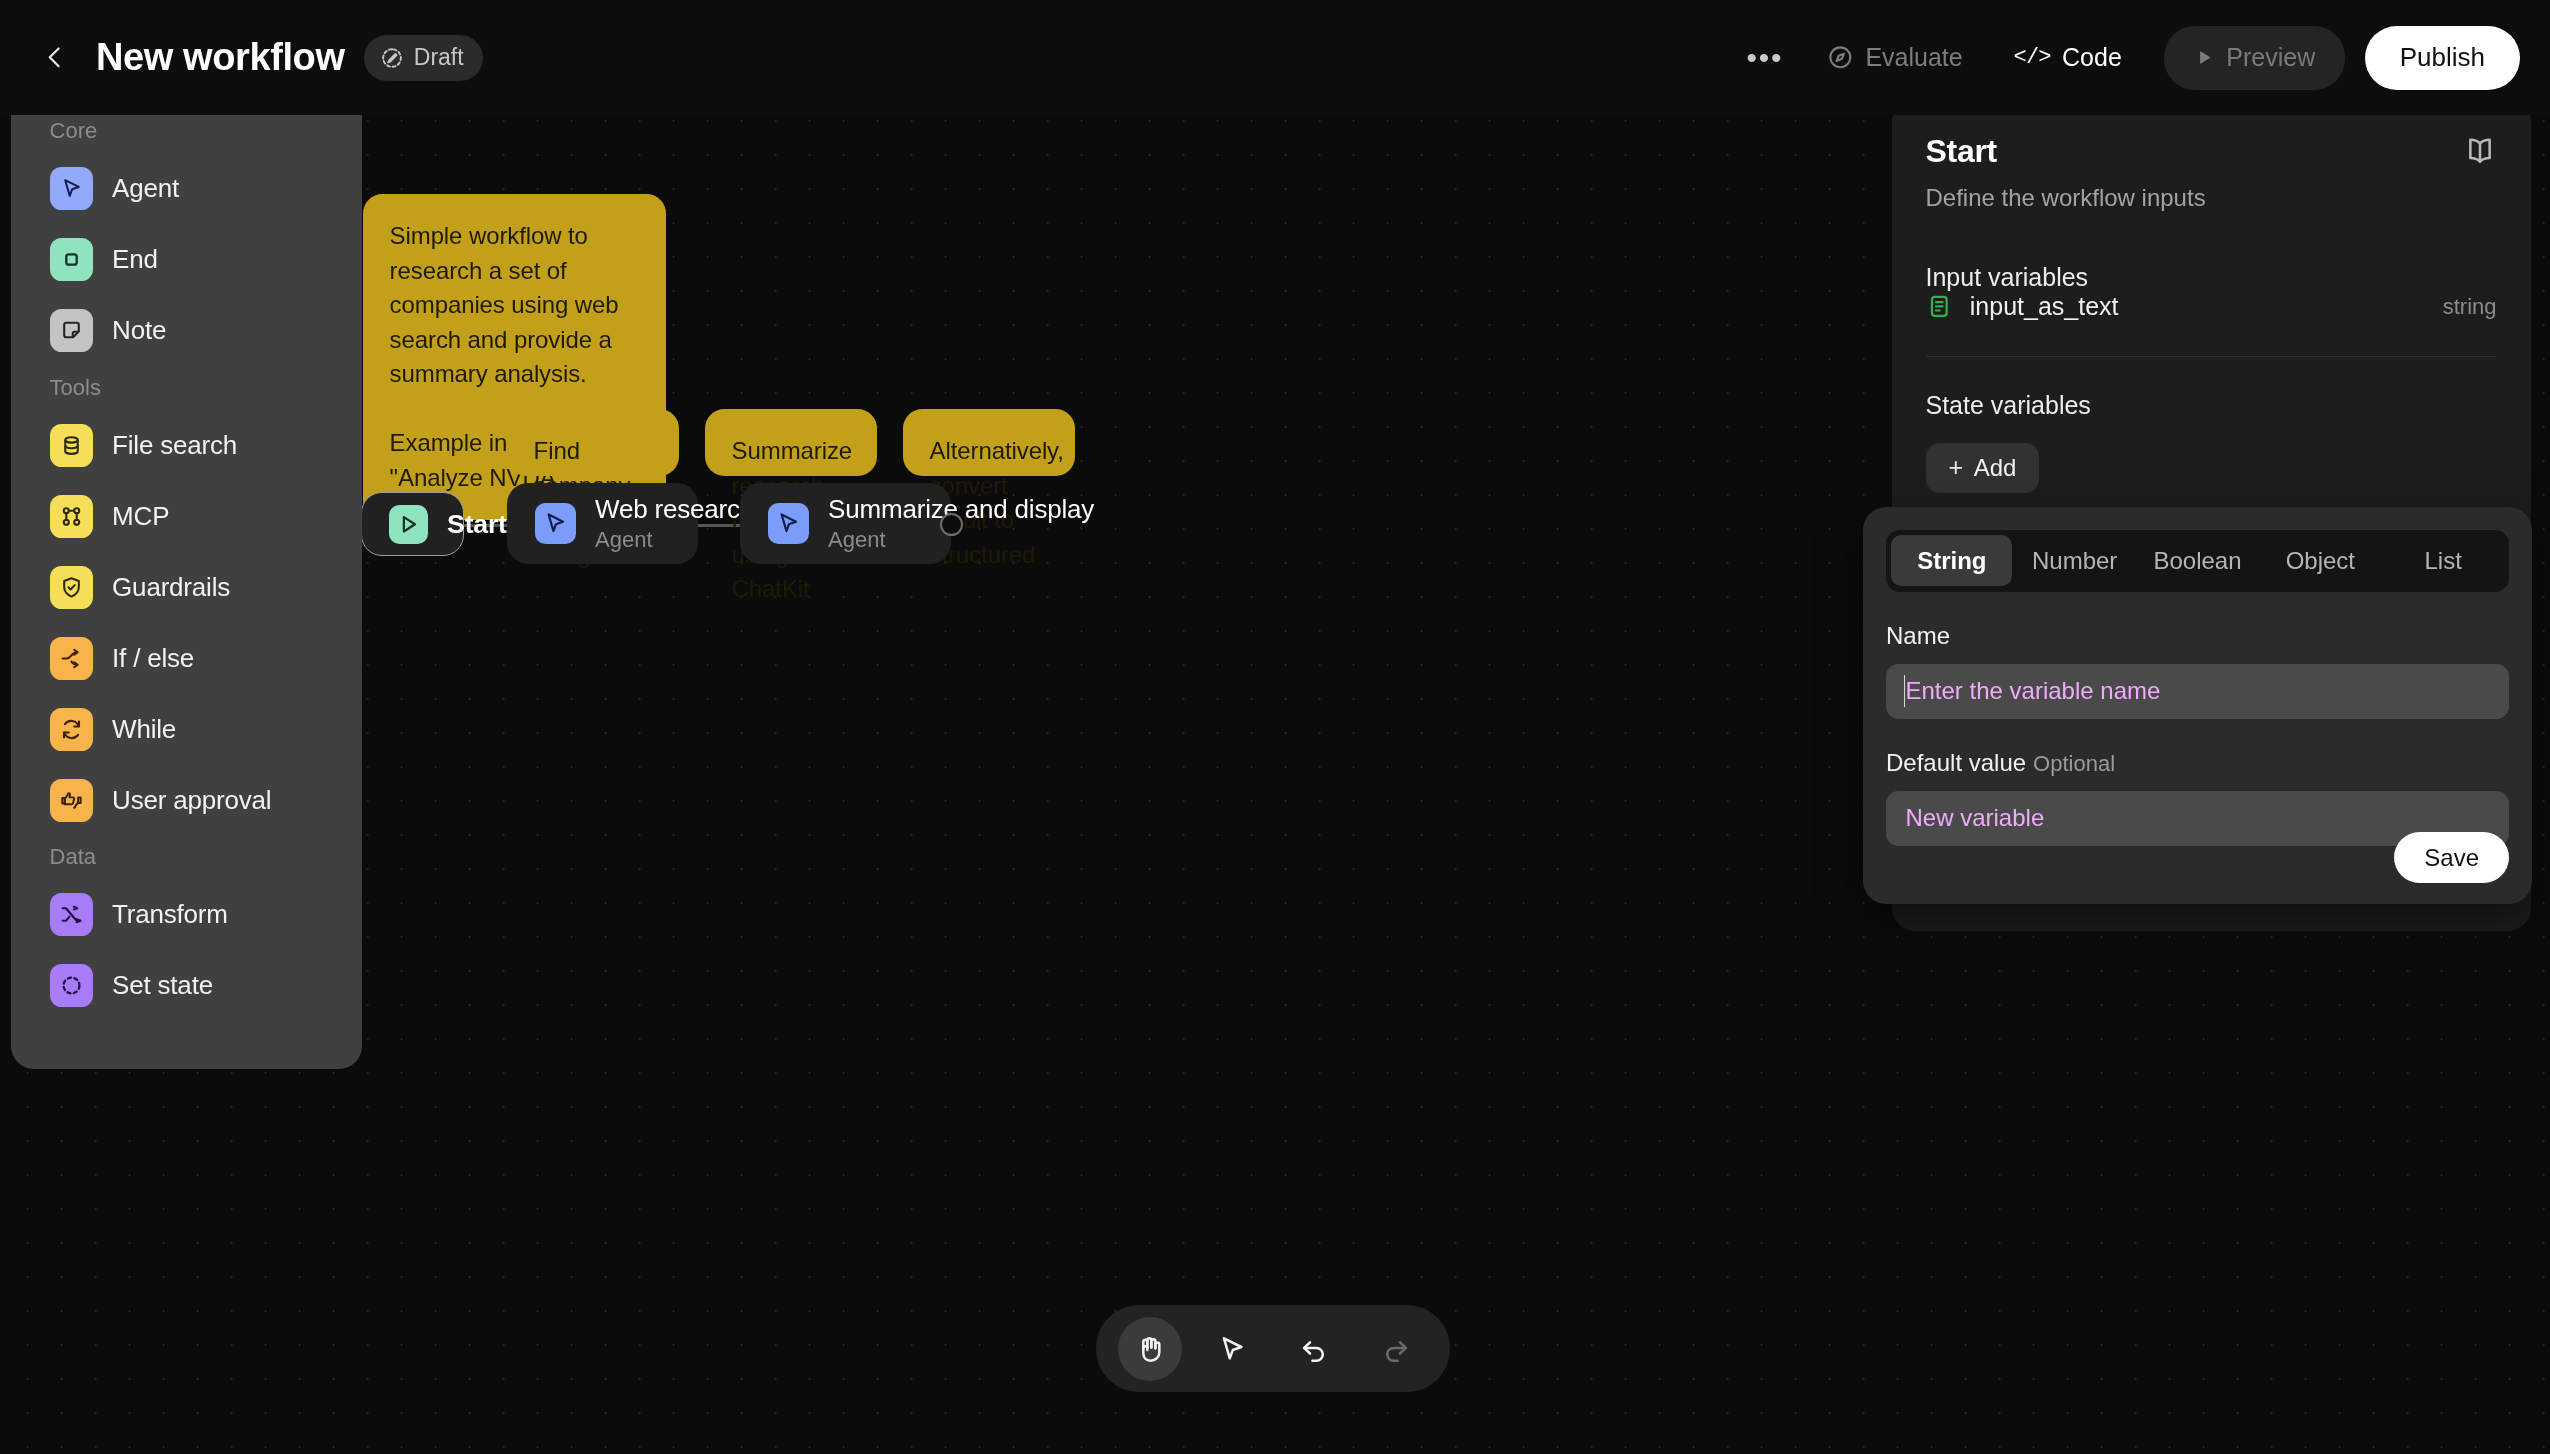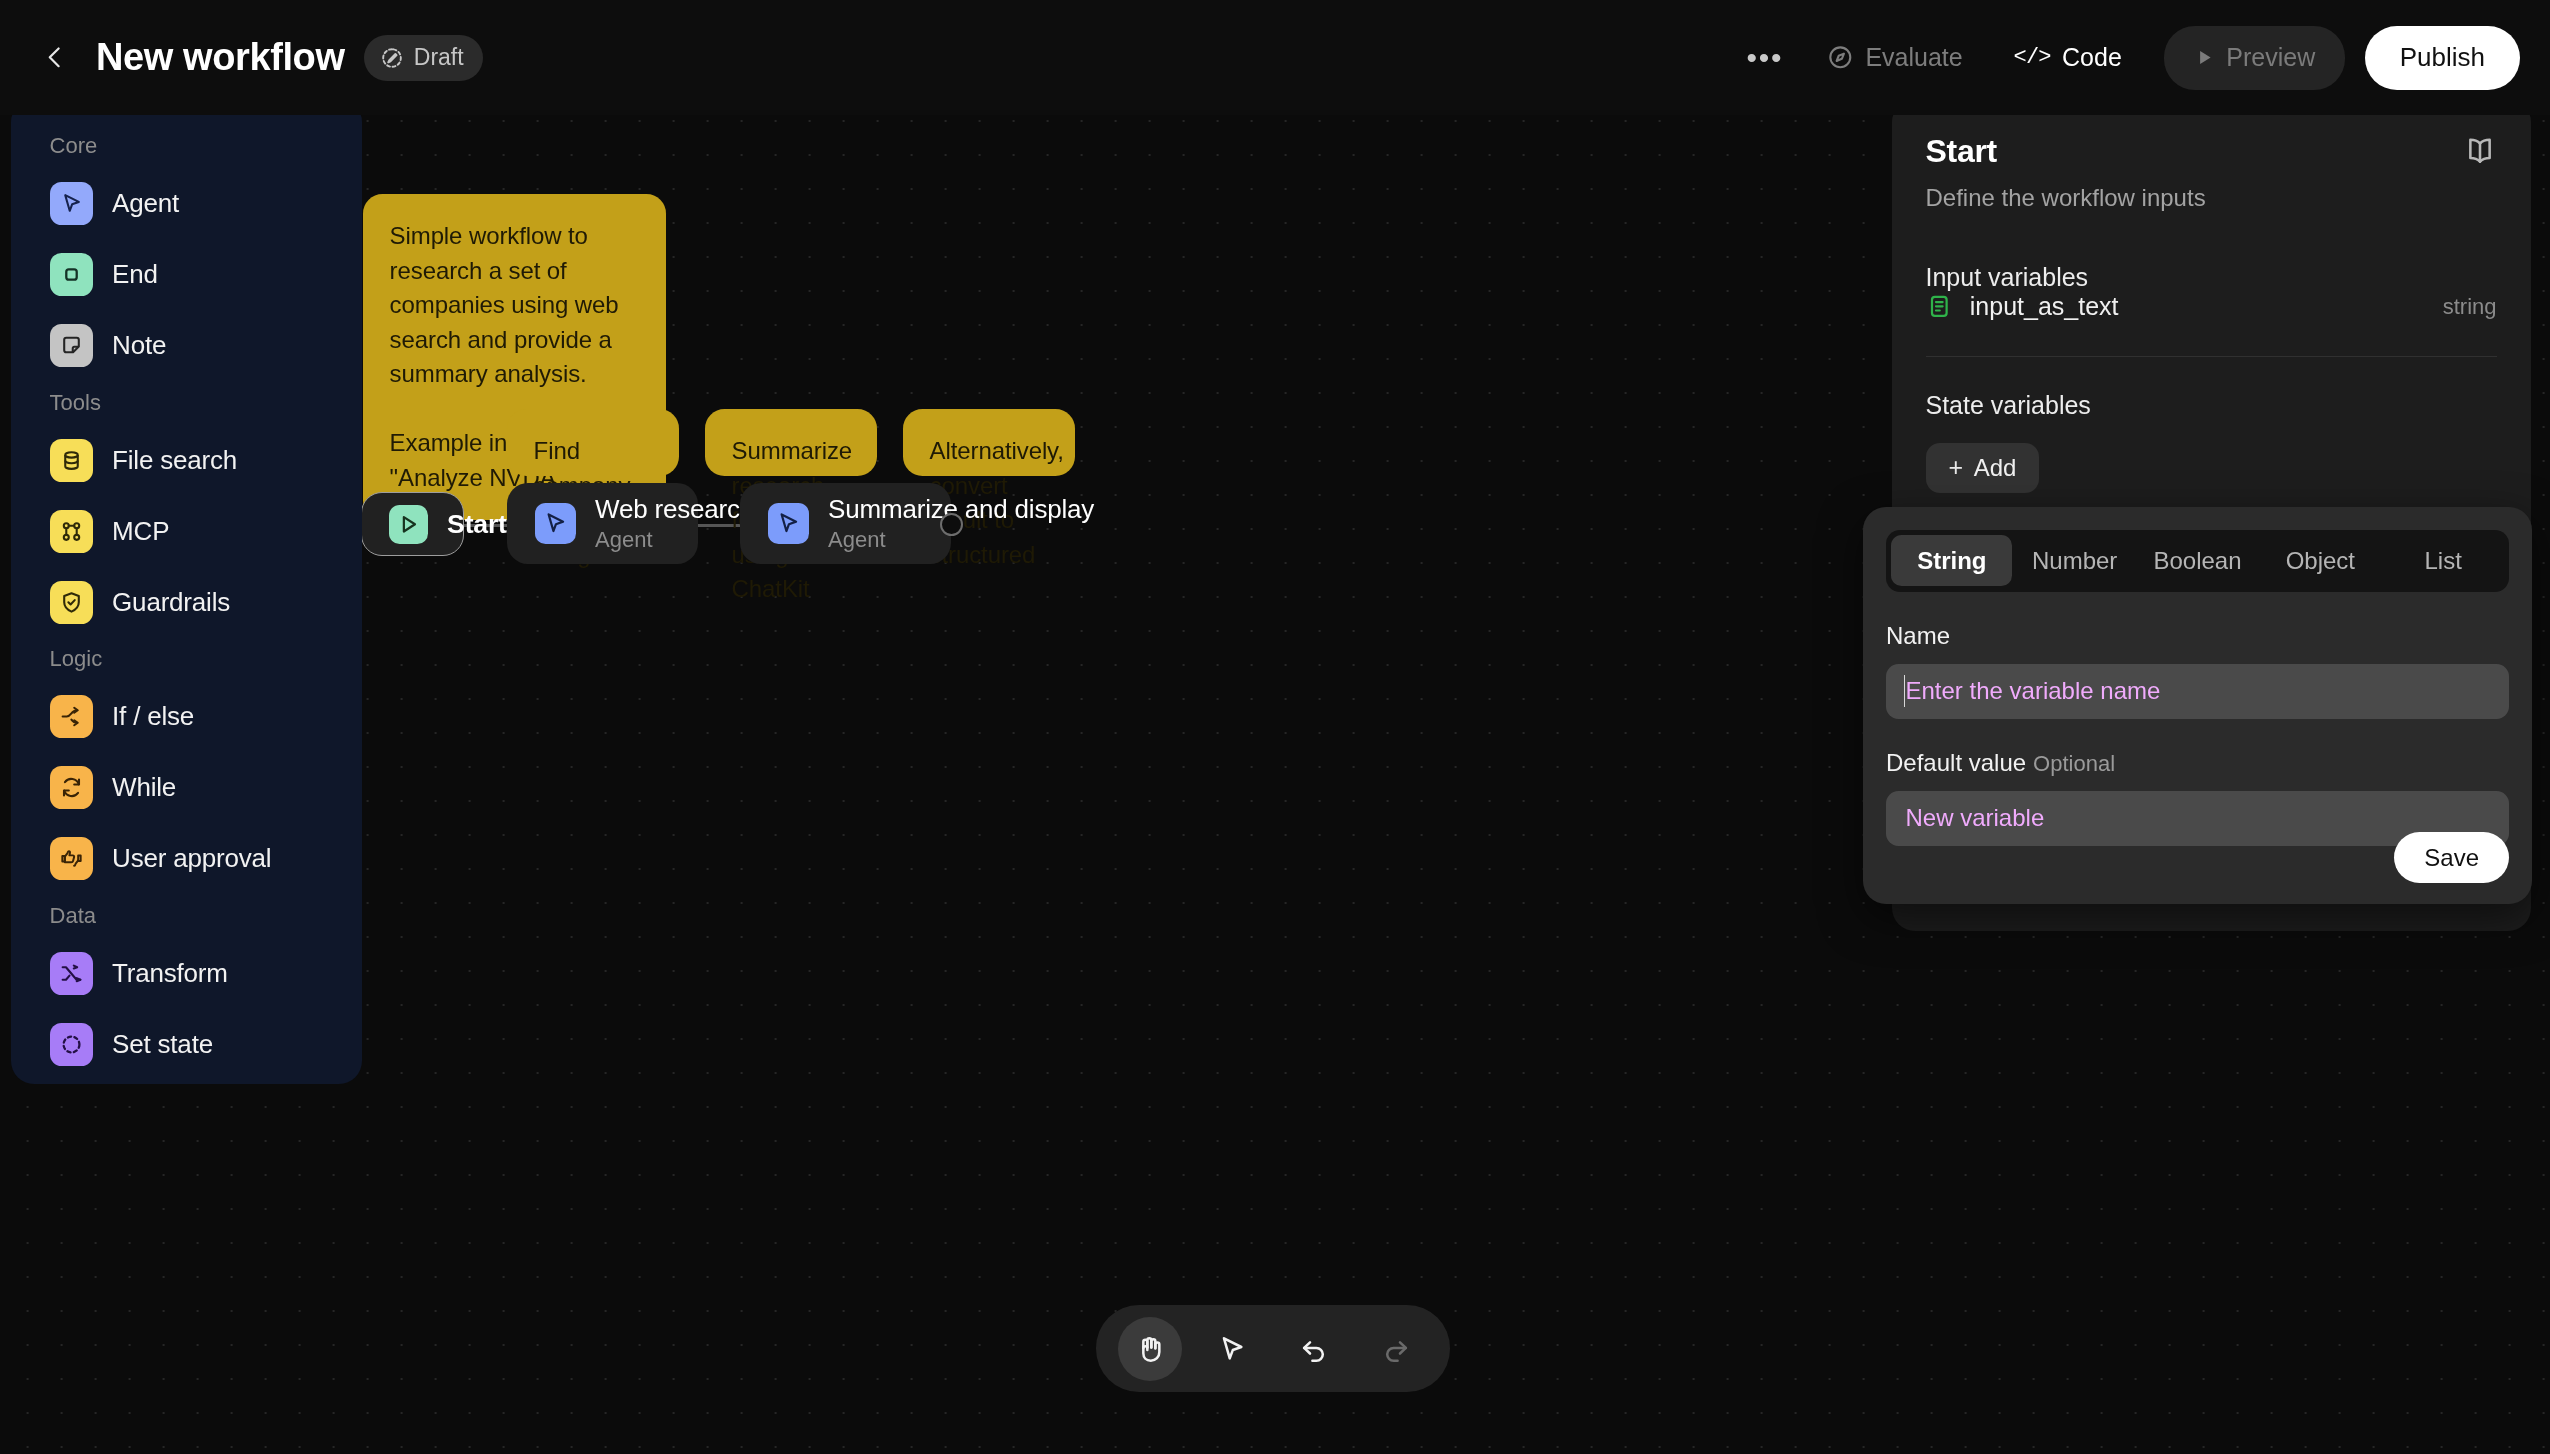--- a/index.html
+++ b/index.html
@@ -62,22 +62,22 @@
   .canvas {
     position: absolute; left: 0; top: 97px; width: 2550px; height: 1357px;
     background-color: #0b0b0b;
     background-image: radial-gradient(circle, #262626 1.4px, transparent 1.5px);
     background-size: 34px 34px;
     background-position: 10.6px 7px;
   }
 
   
   .palette {
-    position: absolute; left: 10.6px; top: 99px; width: 351px; height: 985px;
-    background: #0f172a; border-radius: 23px; padding: 25px 0 21px 0;
+    position: absolute; left: 10.6px; top: 84px; width: 351px; height: 985px;
+    background: #404040; border-radius: 23px; padding: 25px 0 21px 0;
     z-index: 40; overflow: hidden;
   }
   .pal-group { font-size: 22px; color: #8c8c8c; padding: 8.9px 0 8.9px 39px; font-weight:400;}
   .pal-item {
     display: flex; align-items: center; gap: 19.5px; height: 71px;
     padding-left: 39px; cursor: pointer; border-radius: 10.6px;
   }
   .pal-ico {
     width: 43px; height: 43px; border-radius: 11.5px; flex: 0 0 43px;
     display: flex; align-items: center; justify-content: center;
@@ -345,21 +345,20 @@
     <div class="pal-item">
       <div class="pal-ico" style="background:#F7DE58;">
         <svg viewBox="0 0 24 24" fill="none" stroke="#2f2a08" stroke-width="2" stroke-linecap="round" stroke-linejoin="round">
             <path d="M12 3.2 l7 2.6 v6 c0 4.3 -3 7.2 -7 9 c-4 -1.8 -7 -4.7 -7 -9 v-6 Z"></path>
             <path d="M9 11.8 l2.1 2.1 l4 -4.2"></path>
           </svg>
       </div>
       <span class="pal-lbl">Guardrails</span>
     </div>
 
-    <div class="pal-group">Logic</div>
     <div class="pal-item">
       <div class="pal-ico" style="background:#F8B44A;">
         <svg viewBox="0 0 24 24" fill="none" stroke="#3a2406" stroke-width="2" stroke-linecap="round" stroke-linejoin="round">
             <path d="M3.5 12 h4 c2.2 0 3 -1.2 4.4 -3 c1.4 -1.8 2.6 -3 5.1 -3"></path>
             <path d="M14.6 3.6 L18 6 L14.6 8.4"></path>
             <path d="M11.9 15 c1.4 1.8 2.6 3 5.1 3"></path>
             <path d="M14.6 15.6 L18 18 L14.6 20.4"></path>
           </svg>
       </div>
       <span class="pal-lbl">If / else</span>

